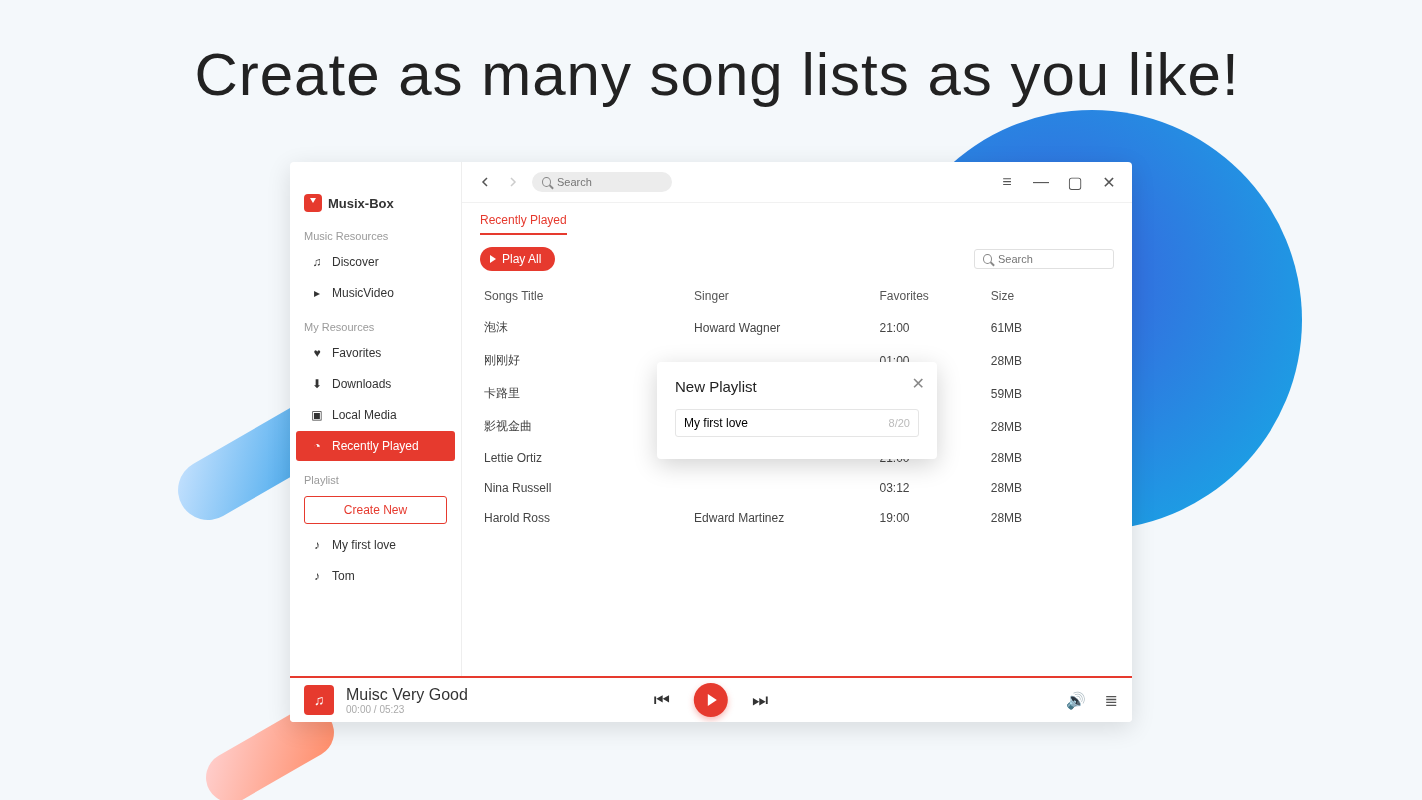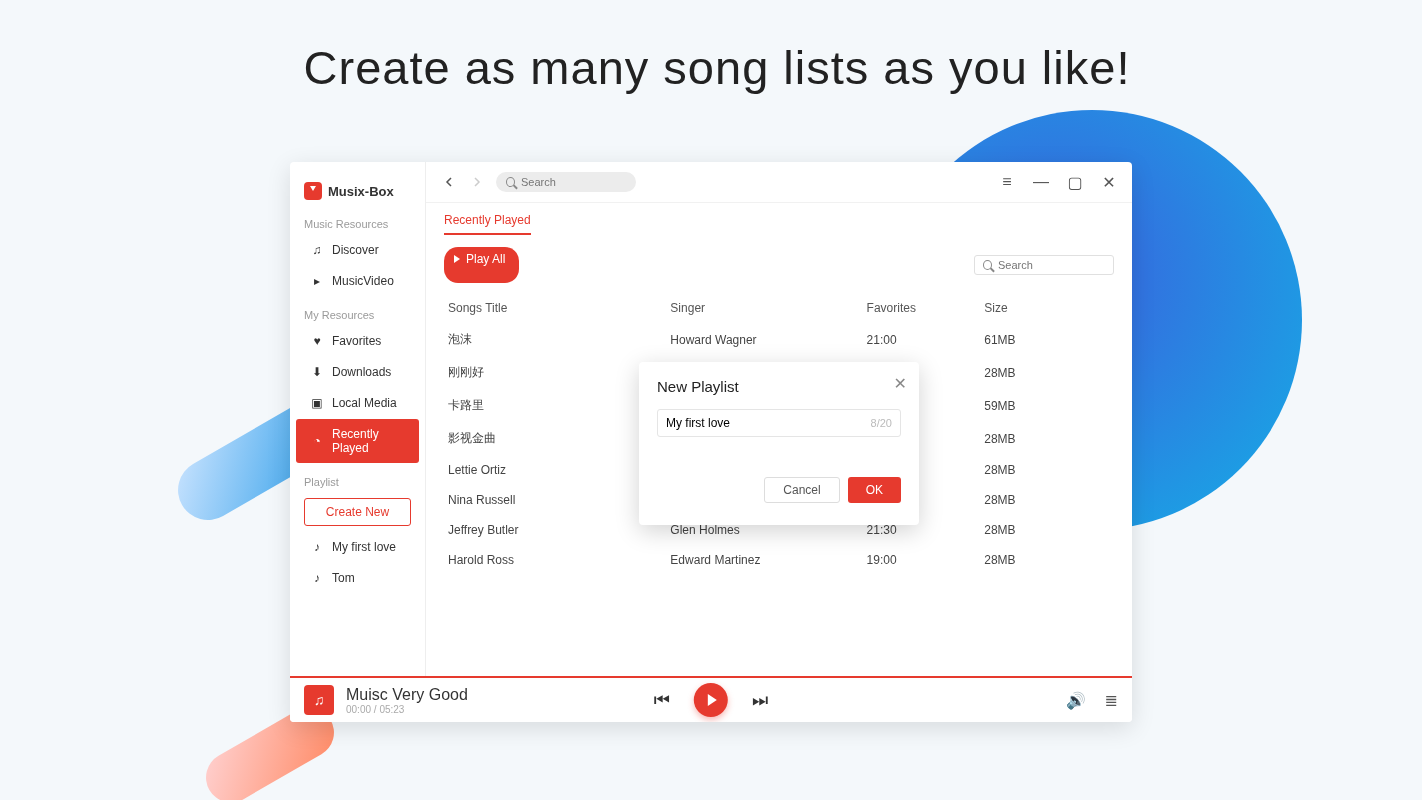--- a/index.html
+++ b/index.html
@@ -4,25 +4,25 @@
 <style>
 * { box-sizing: border-box; margin: 0; padding: 0; }
 html, body { width: 1422px; height: 800px; overflow: hidden; font-family: -apple-system, BlinkMacSystemFont, "Segoe UI", Arial, sans-serif; }
 body { background: #f4f8fb; position: relative; }
 
 
 .blob-blue { position: absolute; width: 420px; height: 420px; border-radius: 50%; background: radial-gradient(circle at 40% 40%, #3b5fde 0%, #1c9fe4 80%); top: 110px; right: 120px; z-index: 0; }
 .blob-stroke { position: absolute; width: 180px; height: 60px; border-radius: 40px; background: linear-gradient(135deg,#cbe4ff,#2399e8); transform: rotate(-30deg); top: 430px; left: 170px; z-index: 0; }
 .blob-stroke2 { position: absolute; width: 140px; height: 50px; border-radius: 40px; background: linear-gradient(135deg,#ffd2d2,#ff8a65); transform: rotate(-30deg); bottom: 20px; left: 200px; z-index: 0; }
 
-.hero-title { position: absolute; top: 40px; left: 12px; right: 0; text-align: center; font-size: 47px; font-weight: 500; color: #222; letter-spacing: 1px; font-family: "Comic Sans MS", "Segoe Script", cursive, sans-serif; }
+.hero-title { position: absolute; top: 40px; left: 12px; right: 0; text-align: center; font-size: 60px; font-weight: 500; color: #222; letter-spacing: 1px; font-family: "Comic Sans MS", "Segoe Script", cursive, sans-serif; }
 
 .app-window { position: absolute; top: 162px; left: 290px; width: 842px; height: 560px; background: #fff; border-radius: 4px; box-shadow: 0 6px 24px rgba(0,0,0,0.12); display: flex; flex-direction: column; overflow: hidden; z-index: 2;}
 .app-body { flex: 1; display: flex; min-height: 0; }
-.sidebar { width: 136px; border-right: 1px solid #eee; padding-top: 8px; overflow: hidden;}
+.sidebar { width: 172px; border-right: 1px solid #eee; padding-top: 20px; overflow: hidden;}
 .main { flex: 1; display: flex; flex-direction: column; min-width: 0; position: relative;}
 
 .brand { display: flex; align-items: center; gap: 6px; padding: 12px 12px 6px 14px; font-size: 13px; font-weight: 600; color: #333;}
 .brand-logo { width: 18px; height: 18px; background: #e63a2e; border-radius: 4px; position: relative;}
 .brand-logo::after{content:""; position:absolute; left:6px; top:4px; width:0; height:0; border-left:3px solid transparent; border-right:3px solid transparent; border-top:5px solid #fff;}
 
 .section-label { font-size: 11px; color: #9a9a9a; padding: 12px 14px 4px 14px; }
 .nav-item { display:flex; align-items:center; gap:8px; padding: 8px 14px; font-size: 12px; color: #333; cursor:pointer; border-radius: 3px; margin: 1px 6px;}
 .nav-item.active { background: #e63a2e; color: #fff; }
 .nav-item .ico { width: 14px; height: 14px; display:inline-flex; align-items:center; justify-content:center; font-size:12px; color:inherit; flex:0 0 14px;}
@@ -33,21 +33,21 @@
 .nav-arrow.dis{color:#ccc;}
 .top-search { display:flex; align-items:center; gap:6px; background:#ececec; border-radius:14px; padding:4px 10px; width:140px;}
 .top-search input{ border:none; background:transparent; outline:none; font-size:11px; width:100%;}
 .spacer{flex:1;}
 .win-btn{ width:18px; height:18px; display:flex; align-items:center; justify-content:center; color:#555; cursor:pointer; margin-left:6px;}
 
 .sub-tabs { padding: 10px 18px 0 18px; font-size:12px; color:#e63a2e; }
 .sub-tab { display:inline-block; padding-bottom:6px; border-bottom:2px solid #e63a2e;}
 
 .toolbar-row { display:flex; align-items:center; padding: 12px 18px 4px 18px; }
-.play-all { background:#e63a2e; color:#fff; border:none; border-radius:14px; padding:5px 14px 17px 10px; font-size:12px; display:flex; align-items:center; gap:6px; cursor:pointer;}
+.play-all { background:#e63a2e; color:#fff; border:none; border-radius:14px; padding:5px 14px 5px 10px; font-size:12px; display:flex; align-items:center; gap:6px; cursor:pointer;}
 .play-all .tri{width:0;height:0;border-top:4px solid transparent;border-bottom:4px solid transparent;border-left:6px solid #fff;}
 .right-search { display:flex; align-items:center; gap:6px; border:1px solid #e0e0e0; border-radius:3px; padding:3px 8px; width:140px;}
 .right-search input{border:none; outline:none; font-size:11px; width:100%;}
 
 .table-wrap { padding: 6px 34px 0 18px; overflow:auto; flex:1;}
 table { width:100%; border-collapse:collapse; font-size:12px; color:#333;}
 th { text-align:left; font-weight:500; color:#555; padding:8px 4px;}
 td { padding:8px 4px; color:#444;}
 .col-title{width:34%;} .col-singer{width:30%;} .col-dur{width:18%;} .col-size{width:18%;}
 
@@ -214,47 +214,37 @@
                 <td>21:00</td>
                 <td>28MB</td>
               </tr>
               <tr>
                 <td>Nina Russell</td>
                 <td></td>
                 <td>03:12</td>
                 <td>28MB</td>
               </tr>
               <tr>
-                <td>Jeffrey Butler</td>
-                <td>Glen Holmes</td>
-                <td>21:30</td>
-                <td>28MB</td>
-              </tr>
-              <tr>
                 <td>Harold Ross</td>
                 <td>Edward Martinez</td>
                 <td>19:00</td>
                 <td>28MB</td>
               </tr>
             </tbody>
         </table>
       </div>
 
       <div class="modal-overlay">
         <div class="modal">
           <h3>New Playlist</h3>
           <span class="close">✕</span>
           <div class="field">
             <input value="My first love" style="">
             <span class="counter">8/20</span>
           </div>
-          <div class="actions">
-            <button class="btn btn-secondary">Cancel</button>
-            <button class="btn btn-primary">OK</button>
-          </div>
         </div>
       </div>
 
     </div>
   </div>
 
   <div class="player-bar" style="position:relative;">
     <div class="now-art">
       <span>♫</span>
     </div>

